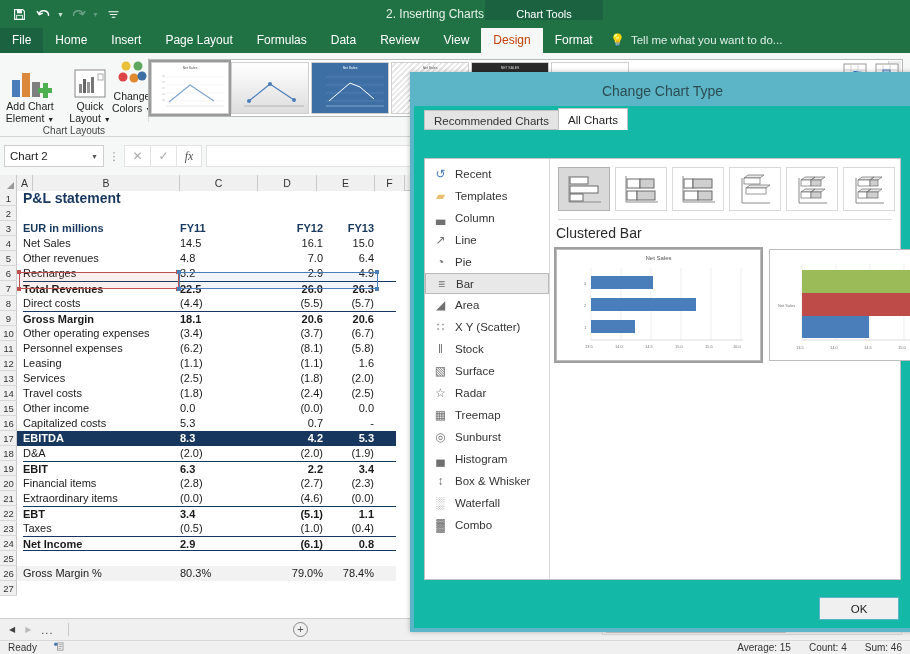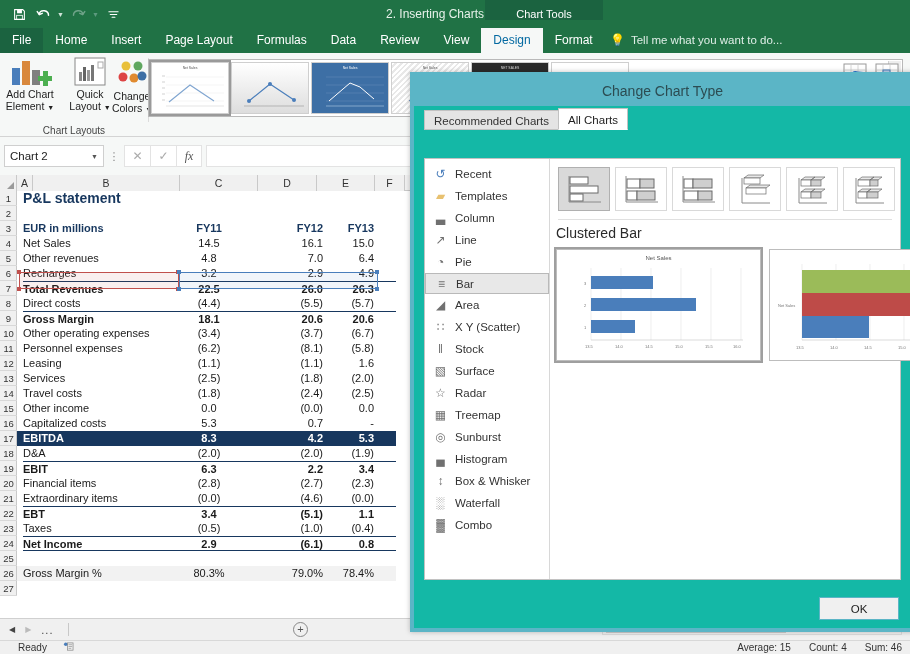--- a/index.html
+++ b/index.html
@@ -38,41 +38,41 @@
   .menubar {
     position: absolute; top: 28px; left: 0; width: 910px; height: 25px;
     background: #207245;
   }
   .menu-items { display: flex; height: 25px; align-items: stretch; }
   .menu-item {
     padding: 0 12px; line-height: 25px; color: #ffffff; font-size: 12px;
     white-space: nowrap;
   }
   .menu-item.file { background: #1b6340; }
-  .menu-item.active { background: #f6f8f7; color: #0369a1; }
+  .menu-item.active { background: #f6f8f7; color: #c2410c; }
   .tellme {
     position: absolute; top: 0; left: 610px; line-height: 25px;
     color: #dfeee7; font-size: 11.5px; display: flex; align-items: center; gap: 6px;
   }
   .bulb { font-size: 12px; color: #ffe9a8; }
 
   
   .ribbon {
     position: absolute; top: 53px; left: 0; width: 910px; height: 84px;
     background: #f6f8f7; border-bottom: 1px solid #d4d4d4;
   }
   .rib-group { position: absolute; top: 0; height: 84px; }
   .rib-group-label {
     position: absolute; bottom: 1px; width: 100%; text-align: center;
     font-size: 10px; color: #444;
   }
   .rib-sep { position: absolute; top: 5px; width: 1px; height: 64px; background: #dcdcdc; }
 
   .bigbtn {
-    position: absolute; top: 1px; width: 56px; text-align: center;
+    position: absolute; top: 13px; width: 56px; text-align: center;
     font-size: 10.5px; color: #222; line-height: 12px;
   }
   .bigbtn .gicon { height: 34px; display: flex; align-items: flex-end; justify-content: center; }
 
   .gallery {
     position: absolute; top: 6px; left: 148px; height: 58px;
     border: 1px solid #b9b9b9; background: #fff; display: flex; align-items: center;
     padding: 2px;
   }
   .thumb {
@@ -140,21 +140,21 @@
     width: 17px; line-height: 15px; height: 15px; text-align: center;
     font-size: 9.5px; color: #333; border-bottom: 1px solid #d8d8d8;
   }
   .cells { position: absolute; top: 16px; left: 17px; width: 893px; }
   .row { position: relative; height: 15px; }
   .cell {
     position: absolute; height: 15px; line-height: 15px; font-size: 11px;
     color: #1a1a1a; white-space: nowrap; overflow: hidden;
   }
   .c-b { left: 6px; }
-  .c-c { left: 154px; width: 76px; text-align: center; }
+  .c-c { left: 163px; width: 76px; text-align: left; }
   .c-d { left: 230px; width: 76px; text-align: right; }
   .c-e { left: 281px; width: 76px; text-align: right; }
   .c-f { left: 340px; width: 76px; text-align: right; }
   .bold { font-weight: bold; }
   .title-cell { font-size: 14px; font-weight: bold; color: #17375e; }
   .hdr { font-weight: bold; color: #17375e; }
   .topline { border-top: 1px solid #17375e; }
 
   .sel-red {
     position: absolute; border: 1.6px solid #c0504d; background: rgba(192,80,77,0.09);
@@ -203,21 +203,21 @@
     background:#f0f0f0; border: 1px solid #dcdcdc;
   }
   .hscroll-thumb { position:absolute; left:3px; top:2px; width:180px; height:9px; background:#cdcdcd; }
 
   
   .statusbar {
     position: absolute; top: 640px; left: 0; width: 910px; height: 14px;
     background: #f0f0f0; border-top: 1px solid #d8d8d8;
     font-size: 10px; color: #333; display: flex; align-items: center;
   }
-  .sb-left { padding-left: 18px; display: flex; align-items: center; gap: 16px; }
+  .sb-left { padding-left: 8px; display: flex; align-items: center; gap: 16px; }
   .sb-right { position: absolute; right: 8px; display: flex; gap: 18px; }
 
   
   .dlg {
     position: absolute; left: 410px; top: 72px; width: 505px; height: 560px;
     background: #f1f1f1; border: 4px solid #5bb5c6; box-shadow: 0 0 5px rgba(0,0,0,0.25);
   }
   .dlg-title {
     height: 30px; line-height: 30px; text-align: center;
     font-size: 14px; color: #2c4c52; background: #5bb5c6;

